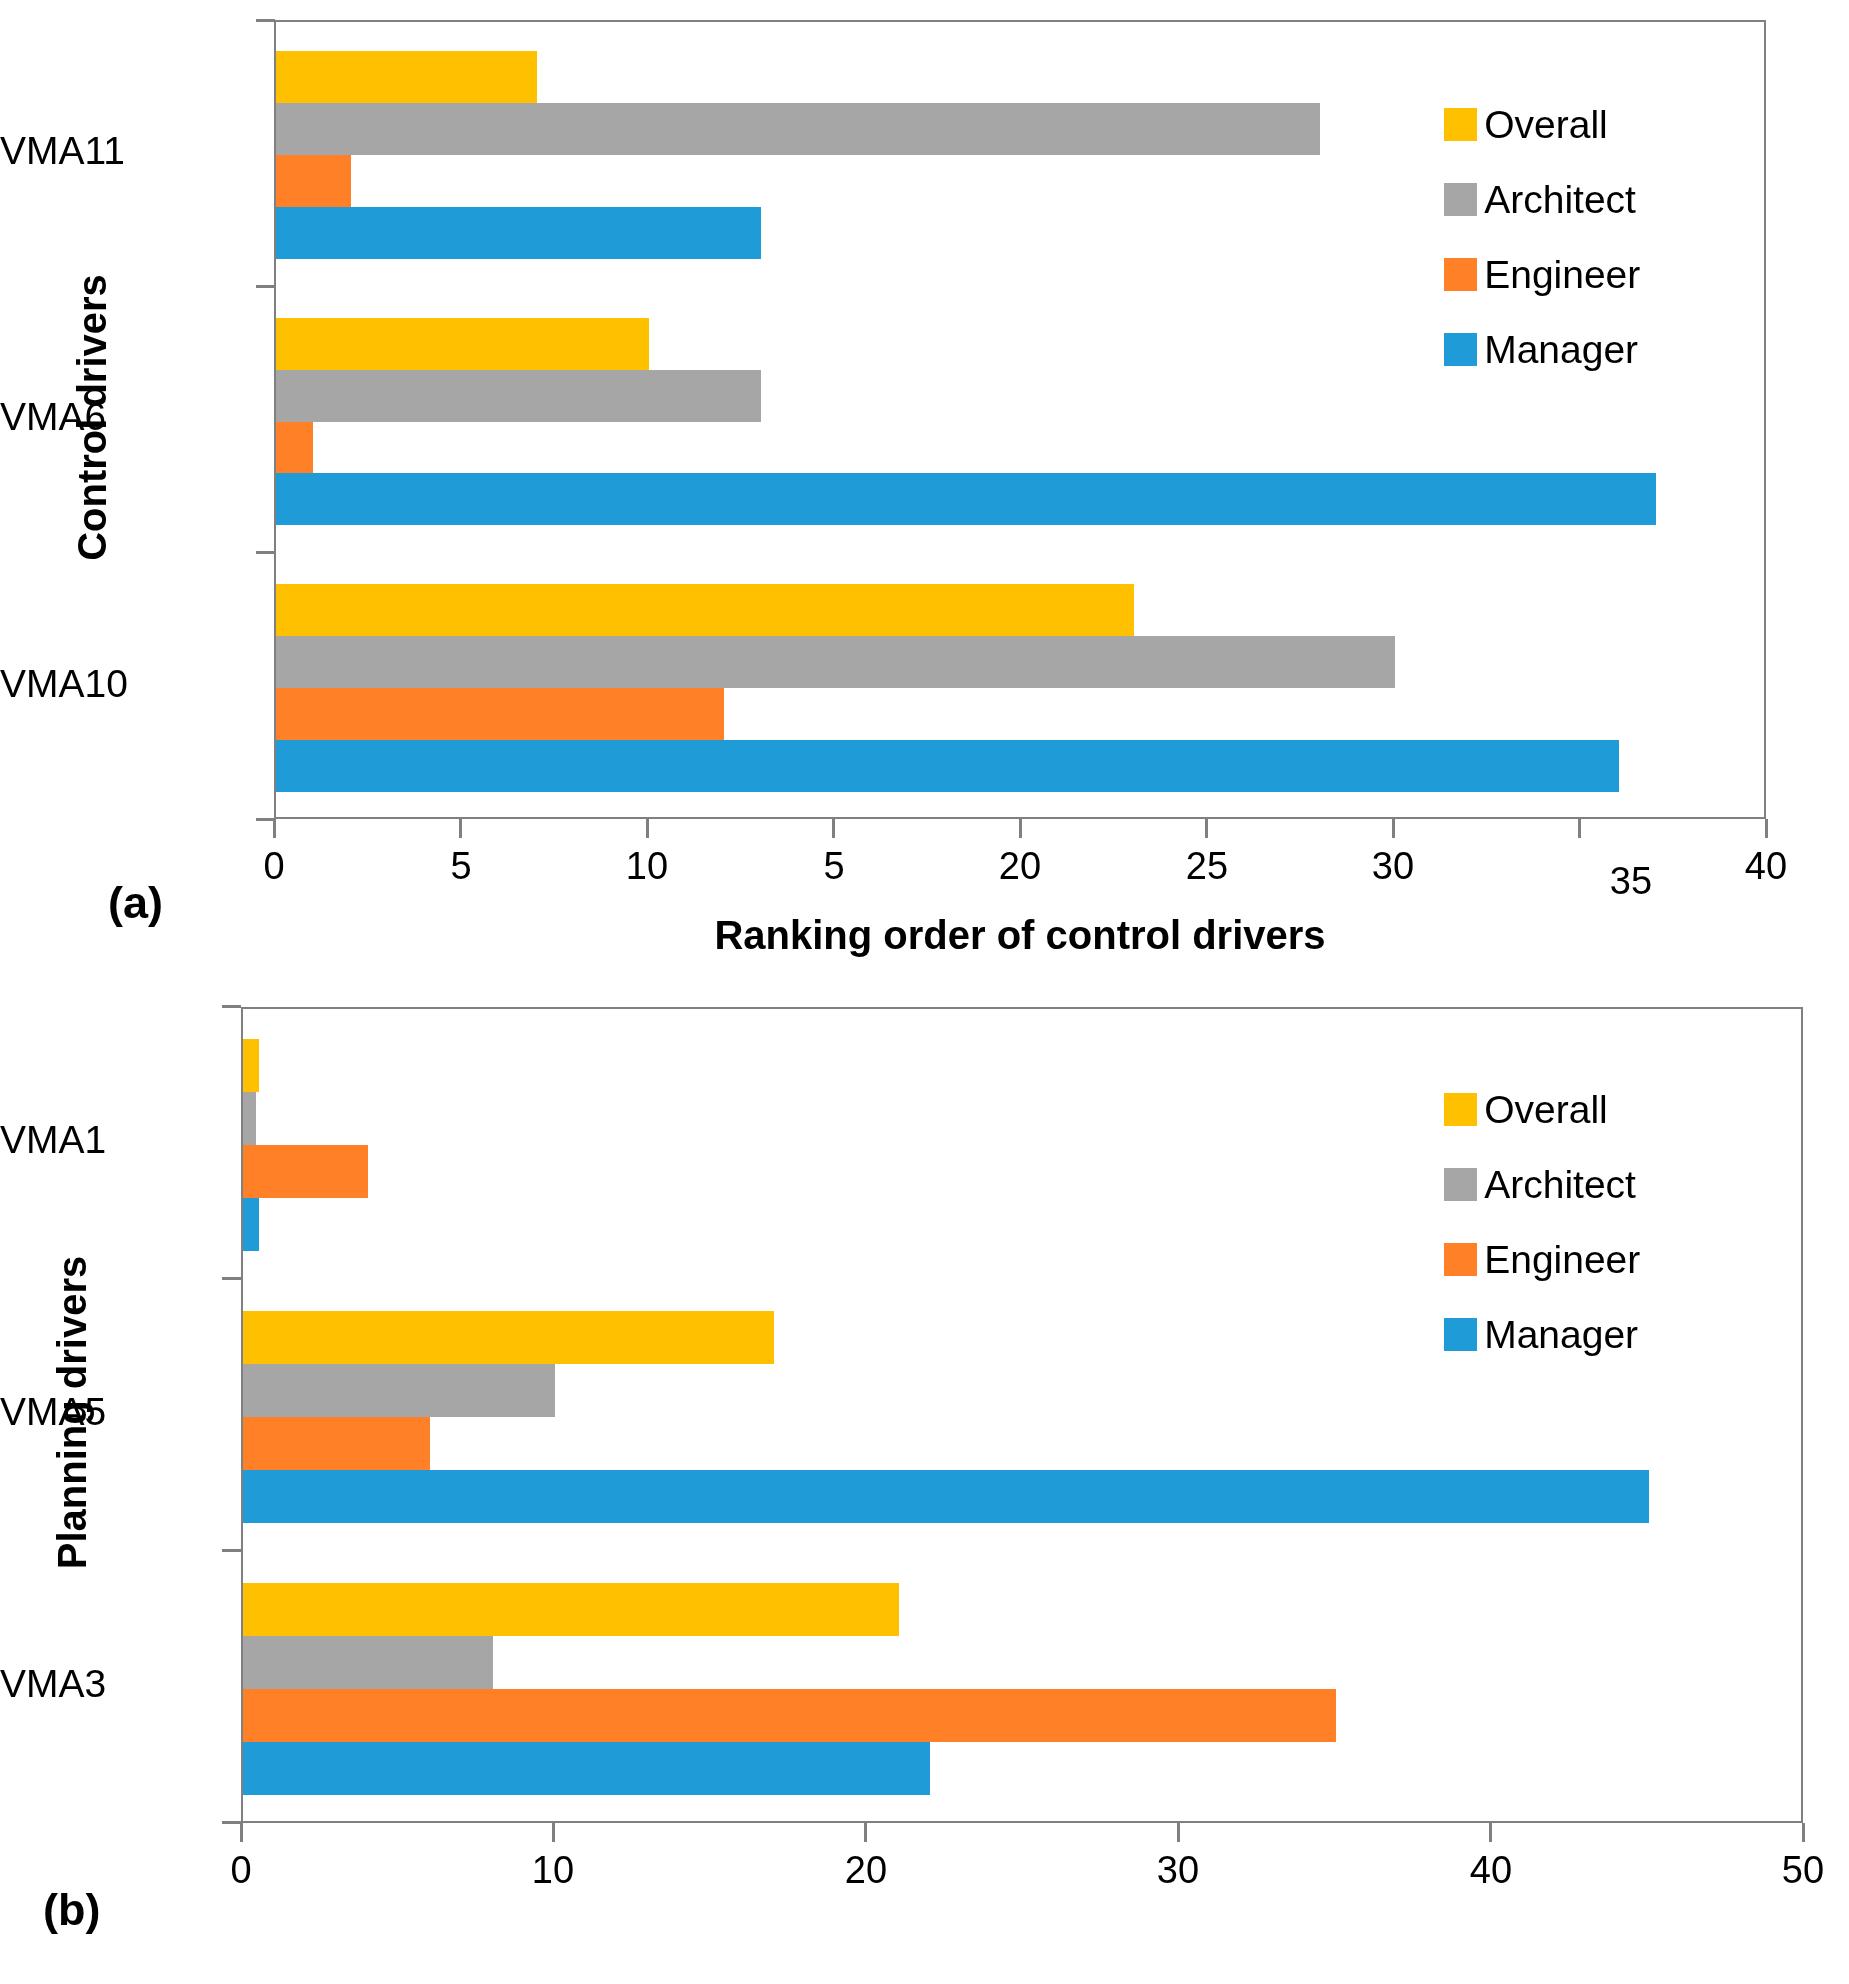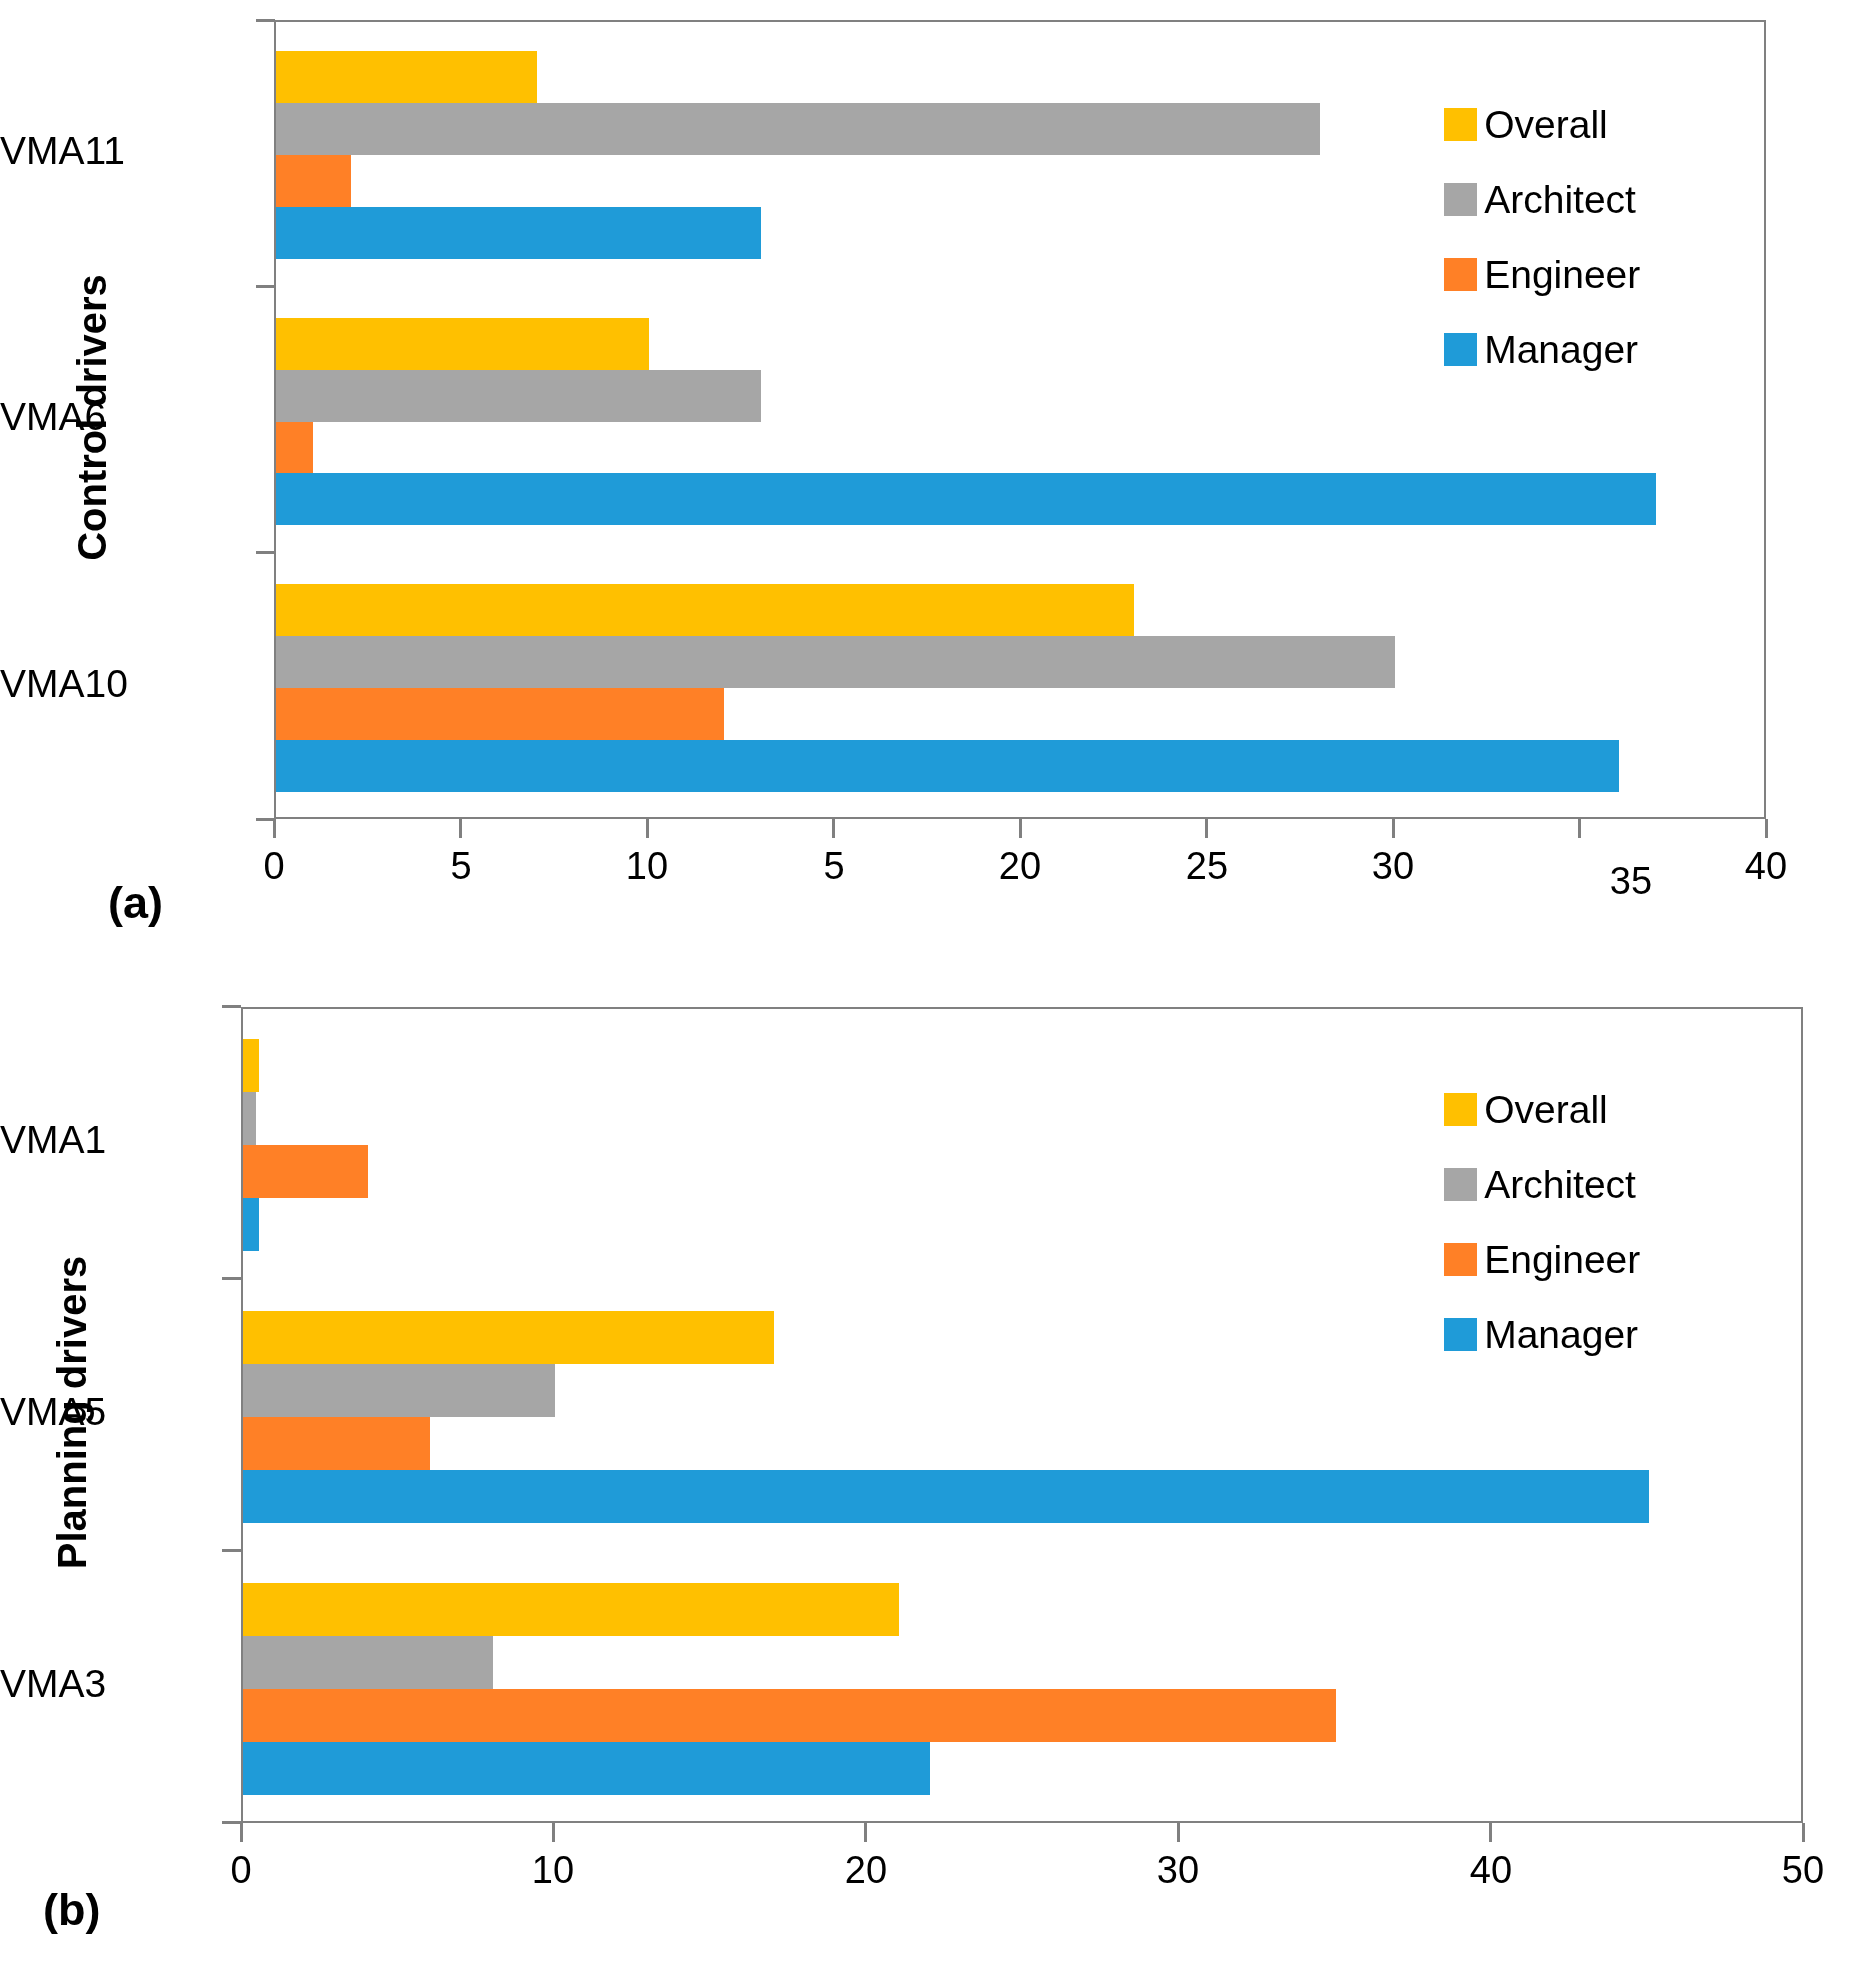--- a/index.html
+++ b/index.html
@@ -181,20 +181,21 @@
         <div class="legend-row">
           <span class="legend-swatch" style="background: rgb(255, 128, 38);"></span>
           <span class="legend-text">Engineer</span>
         </div>
         <div class="legend-row">
           <span class="legend-swatch" style="background: rgb(31, 155, 216);"></span>
           <span class="legend-text">Manager</span>
         </div>
       </div>
 
+    <div class="xlabel" id="a-xlabel" style="left: 274px; width: 1492px; top: 913px;">Ranking order of control drivers</div>
 
     <div class="caption" id="a-caption" style="left: 108px; top: 877px;">(a)</div>
   </div>
 
   <div class="panel panel-b">
 
     <div class="ylabel" id="b-ylabel" style="width: 816px; left: -336px; top: 430px;">Planning drivers</div>
 
     <div class="plot" id="plot-b" style="left: 241px; top: 47px; width: 1562px; height: 816px;">
         <div class="bar" style="background: rgb(255, 192, 0); top: 30px; height: 53px; width: 15.6px;"></div>

